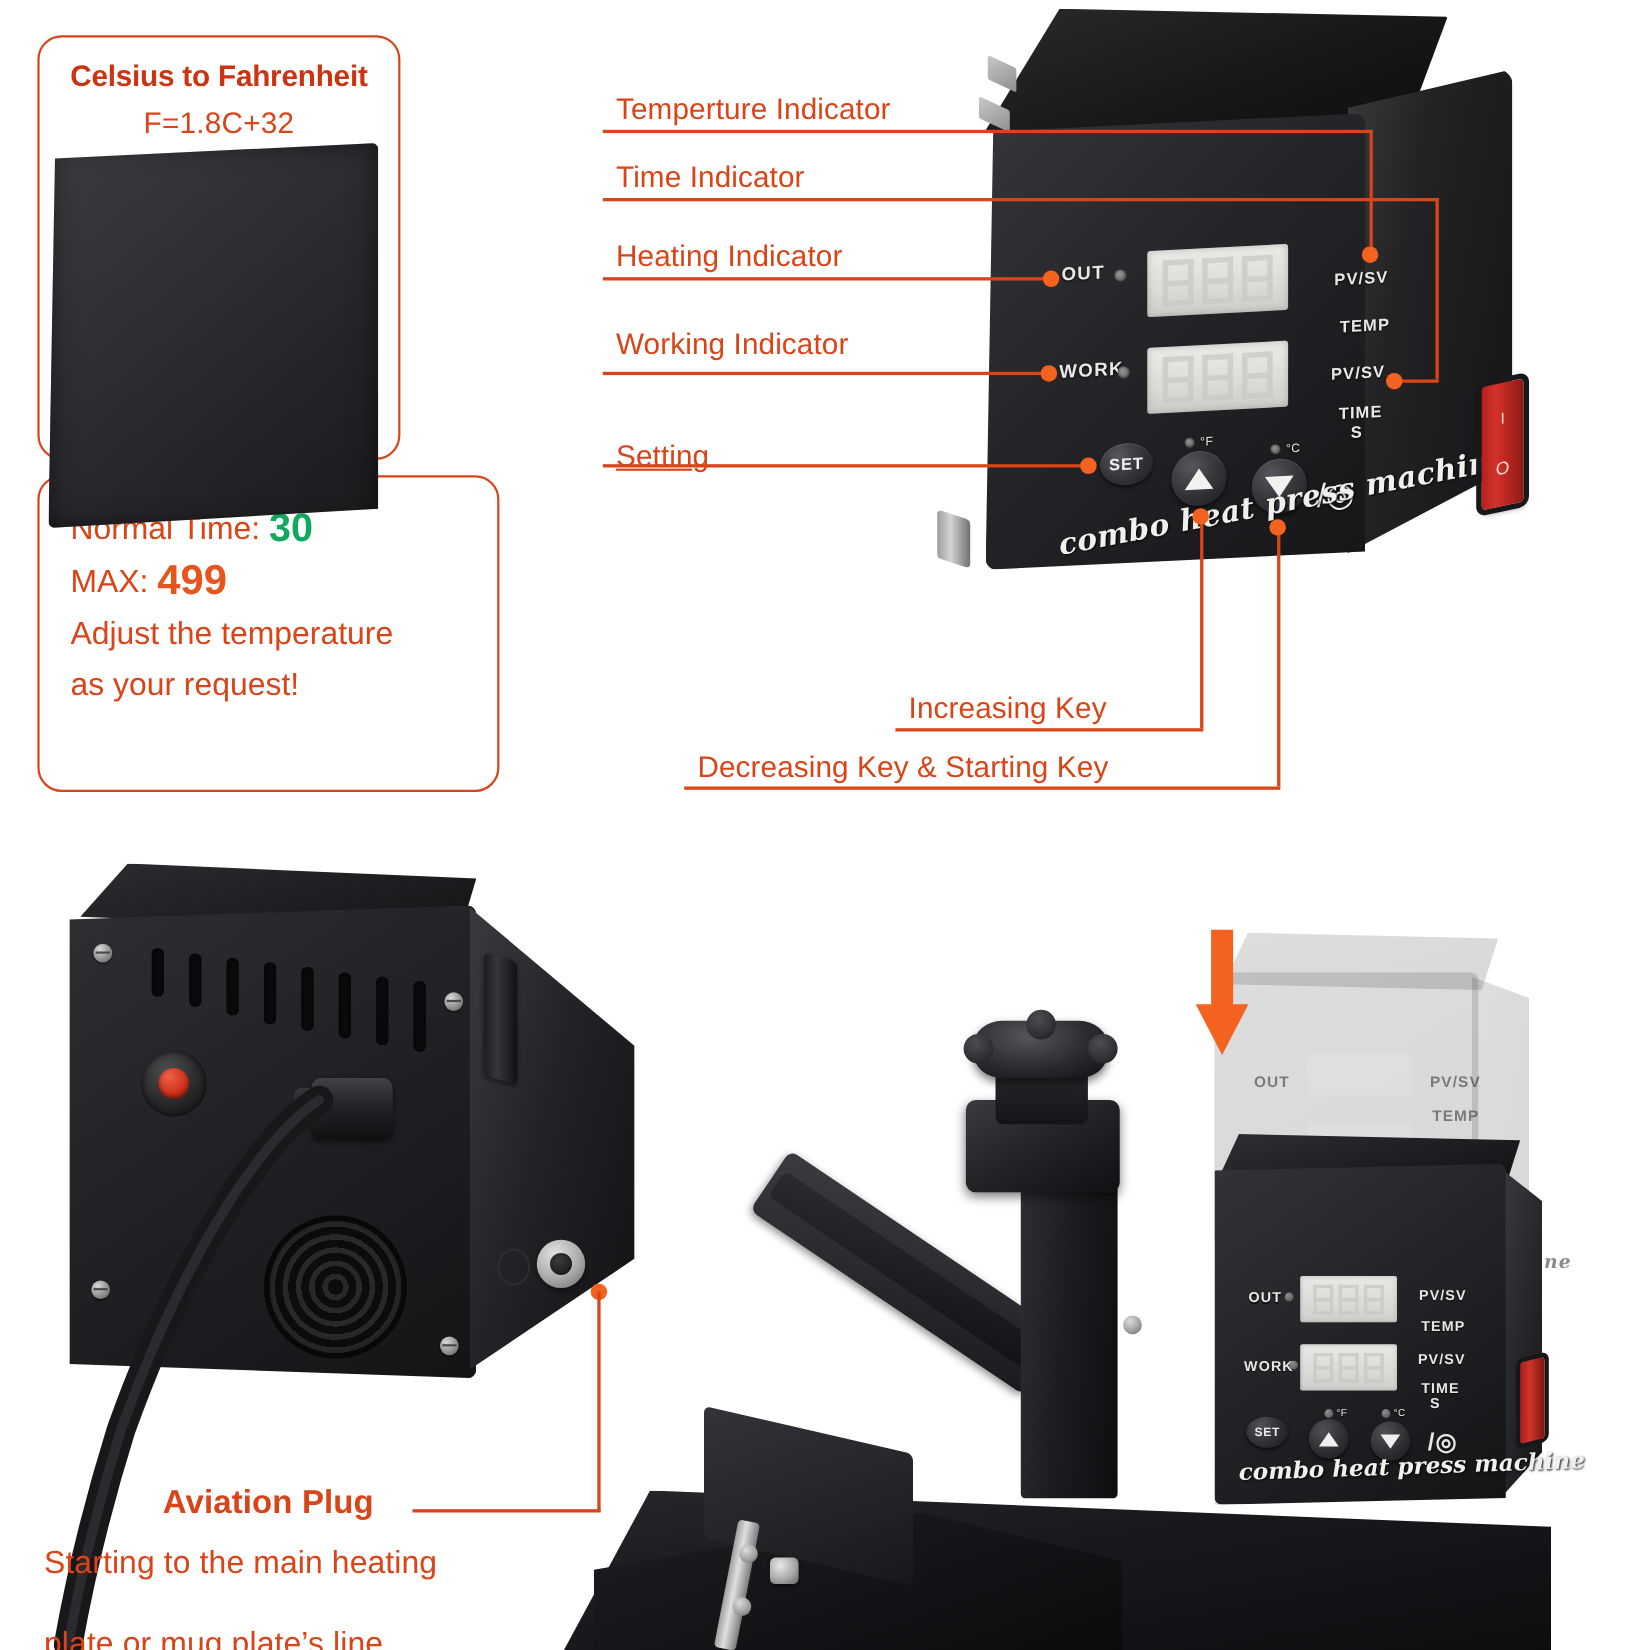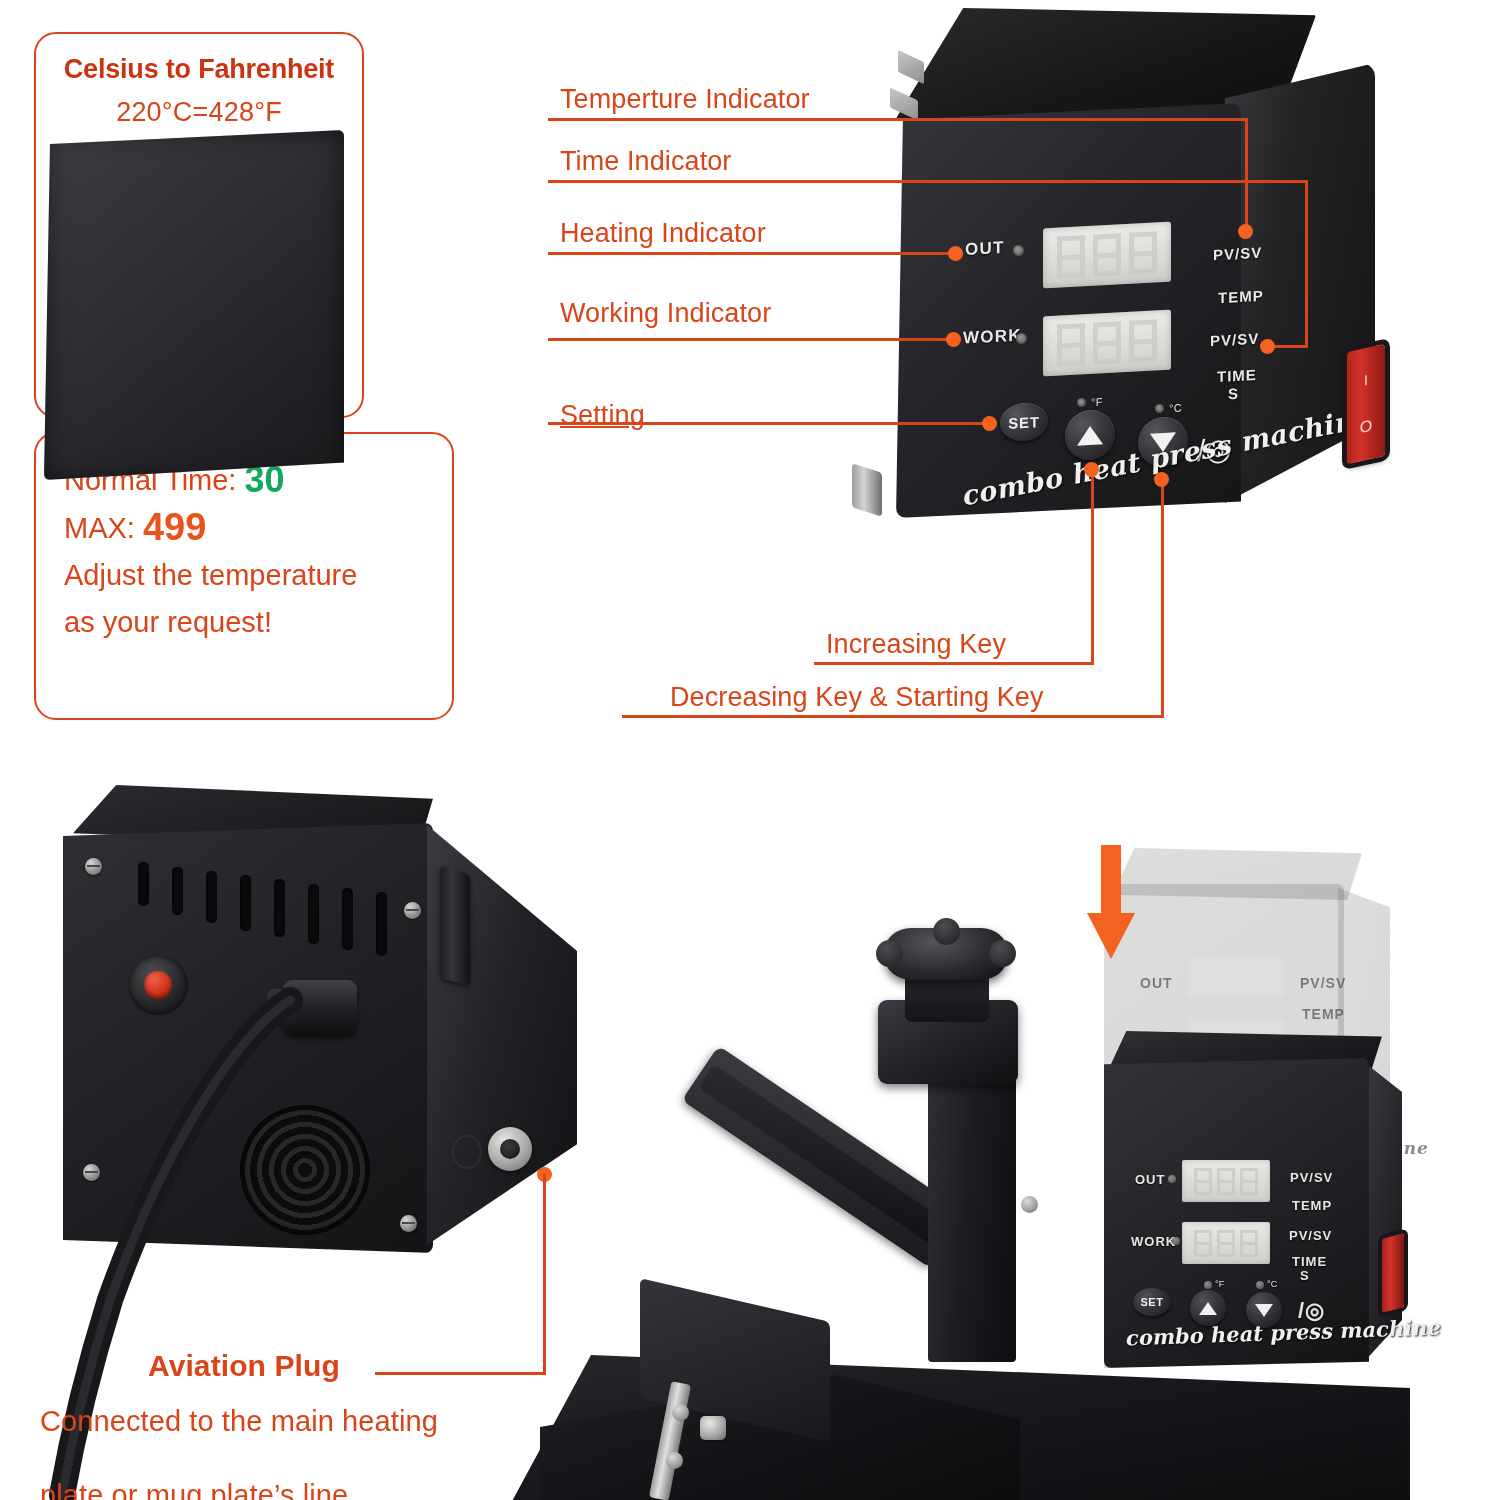--- a/index.html
+++ b/index.html
@@ -591,20 +591,21 @@
   }
 </style>
 </head>
 <body>
 
 <div id="root">
 
   <div class="info-box" id="box-conversion">
     <div class="conv-title">Celsius to Fahrenheit</div>
     <div class="conv-list">
+      <div class="conv-row">F=1.8C+32</div>
       <div class="conv-row">220°C=428°F</div>
       <div class="conv-row">200°C=392°F</div>
       <div class="conv-row">190°C=374°F</div>
       <div class="conv-row">180°C=356°F</div>
       <div class="conv-row">160°C=320°F</div>
       <div class="conv-row">140°C=284°F</div>
     </div>
   </div>
 
   <div class="info-box" id="box-preset">
@@ -673,21 +674,21 @@
     <span style="font-size:16px;">O</span>
   </div>
   <div class="mt-conn"></div>
 
   <div class="callout" style="left:560px;top:84px;">Temperture Indicator</div>
   <div class="callout" style="left:560px;top:146px;">Time Indicator</div>
   <div class="callout" style="left:560px;top:218px;">Heating Indicator</div>
   <div class="callout" style="left:560px;top:298px;">Working Indicator</div>
   <div class="callout" style="left:560px;top:400px;text-decoration:underline;">Setting</div>
   <div class="callout" style="left:826px;top:629px;">Increasing Key</div>
-  <div class="callout" style="left:634px;top:682px;margin-left:36px;">Decreasing Key &amp; Starting Key</div>
+  <div class="callout" style="left:634px;top:682px;">Decreasing Key &amp; Starting Key</div>
 
   <div class="lead-h" style="left:548px;top:118px;width:700px;"></div>
   <div class="lead-v" style="left:1245px;top:118px;height:110px;"></div>
   <div class="lead-dot" style="left:1238px;top:224px;"></div>
 
   <div class="lead-h" style="left:548px;top:180px;width:760px;"></div>
   <div class="lead-v" style="left:1305px;top:180px;height:165px;"></div>
   <div class="lead-h" style="left:1268px;top:345px;width:40px;"></div>
   <div class="lead-dot" style="left:1260px;top:339px;"></div>
 
@@ -743,21 +744,21 @@
   <div class="br-clip"></div>
 
   <div class="br-plug-ring"></div>
   <div class="br-plug"></div>
 
   <div class="lead-dot" style="left:537px;top:1167px;"></div>
   <div class="lead-v" style="left:543px;top:1174px;height:200px;"></div>
   <div class="lead-h" style="left:375px;top:1372px;width:171px;"></div>
 
   <div class="callout bold" style="left:148px;top:1349px;font-size:30px;">Aviation Plug</div>
-  <div class="callout" style="left:40px;top:1405px;font-size:29px;">Connected to the main heating</div>
+  <div class="callout" style="left:40px;top:1405px;font-size:29px;">Starting to the main heating</div>
   <div class="callout" style="left:40px;top:1455px;font-size:29px;margin-top:24px;">plate or mug plate’s line</div>
 
   <div id="machine-assembly"></div>
 
   <div class="base-plate"></div>
   <div class="base-plate2"></div>
   <div class="arm-bracket"></div>
   <div class="hinge-bar"></div>
   <div class="small-bolt" style="left:672px;top:1404px;"></div>
   <div class="small-bolt" style="left:666px;top:1452px;"></div>

